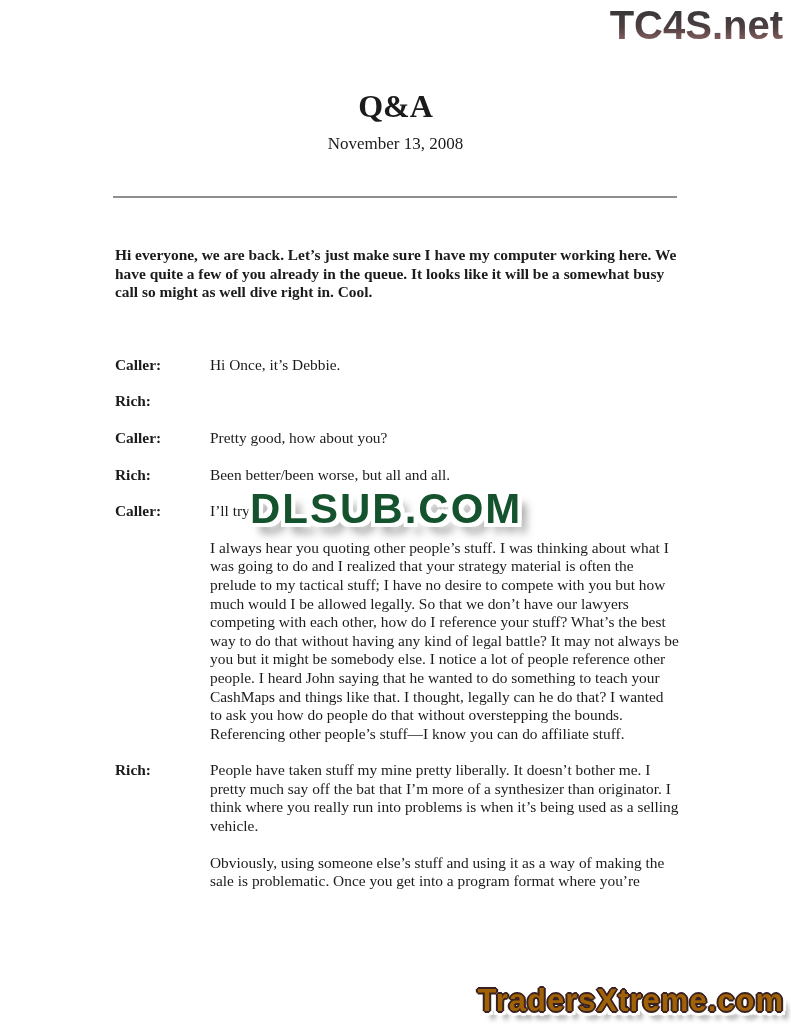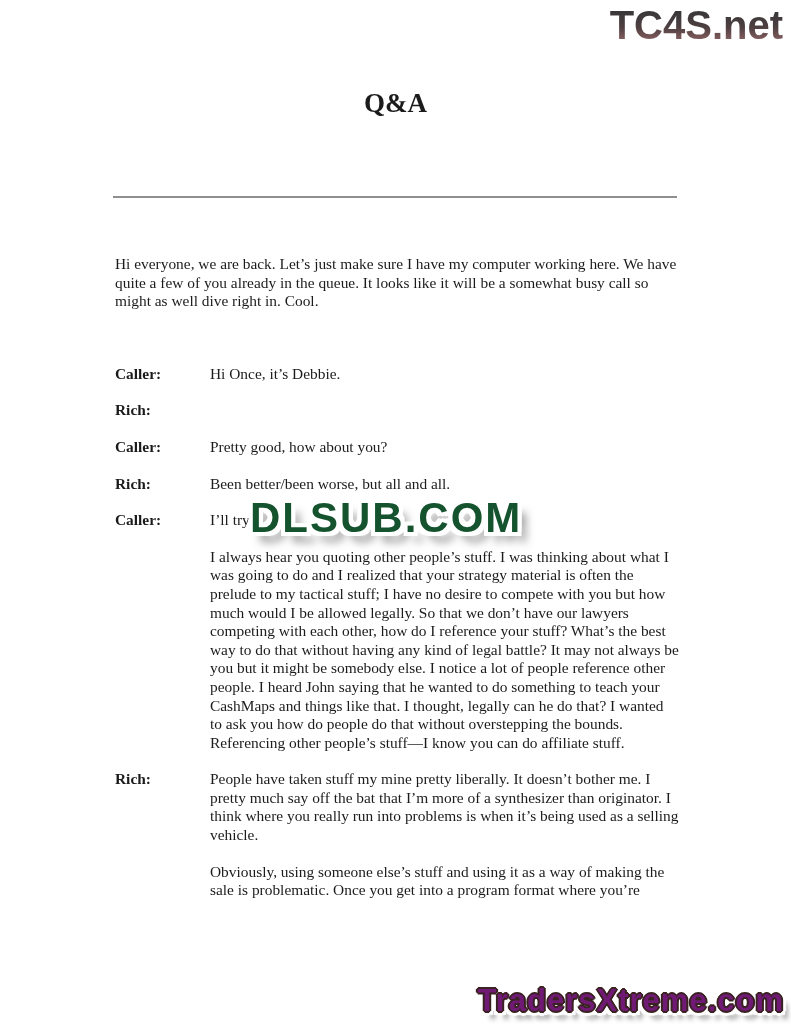--- a/index.html
+++ b/index.html
@@ -30,21 +30,21 @@
     white-space: nowrap;
   }
 
   .doc-title {
     position: absolute;
     top: 88px;
     left: 0;
     right: 0;
     margin: 0;
     text-align: center;
-    font-size: 27px;
+    font-size: 32px;
     font-weight: bold;
   }
 
   .doc-date {
     position: absolute;
     top: 134px;
     left: 0;
     right: 0;
     text-align: center;
     font-size: 17px;
@@ -61,21 +61,21 @@
 
   .content {
     position: absolute;
     left: 115px;
     top: 246px;
     width: 564px;
     font-size: 15.4px;
     line-height: 18.6px;
   }
 
-  .intro { margin: 9px 0 54px 0; }
+  .intro { margin: 0 0 54px 0; font-weight: bold; }
 
   .turn {
     display: grid;
     grid-template-columns: 95px 1fr;
     margin-bottom: 18px;
   }
   .speaker { font-weight: bold; }
   .turn-text p { margin: 0 0 18px 0; }
   .turn-text p:last-child { margin-bottom: 0; }
 
@@ -105,21 +105,21 @@
   
   .footer-logo {
     position: absolute;
     right: 7px;
     bottom: 8px;
     font-family: "Liberation Sans", sans-serif;
     font-weight: bold;
     font-size: 31px;
     letter-spacing: 1px;
     line-height: 1;
-    color: #701a75;
+    color: #a16207;
     white-space: nowrap;
     text-shadow:
       -1px -1px 0 #3a2222, 1px -1px 0 #3a2222,
       -1px  1px 0 #3a2222, 1px  1px 0 #3a2222,
        0   -2px 0 #3a2222, 0    2px 0 #3a2222,
       -2px  0   0 #3a2222, 2px  0   0 #3a2222,
       -4px -4px 1px #ffffff, 4px -4px 1px #ffffff,
       -4px  4px 1px #ffffff, 4px  4px 1px #ffffff,
        0   -5px 1px #ffffff, 0    5px 1px #ffffff,
       -5px  0   1px #ffffff, 5px  0   1px #ffffff,
@@ -127,20 +127,21 @@
   }
 </style>
 </head>
 <body>
 
 <div class="page">
 
   <div class="tc4s-logo">TC4S.net</div>
 
   <h1 class="doc-title">Q&amp;A</h1>
+  <div class="doc-date">November 13, 2008</div>
 
   <div class="rule"></div>
 
   <div class="content">
 
     <p class="intro">Hi everyone, we are back. Let’s just make sure I have my computer working here. We have quite a few of you already in the queue. It looks like it will be a somewhat busy call so might as well dive right in. Cool.</p>
 
     <div class="turn">
       <div class="speaker">Caller:</div>
       <div class="turn-text">

